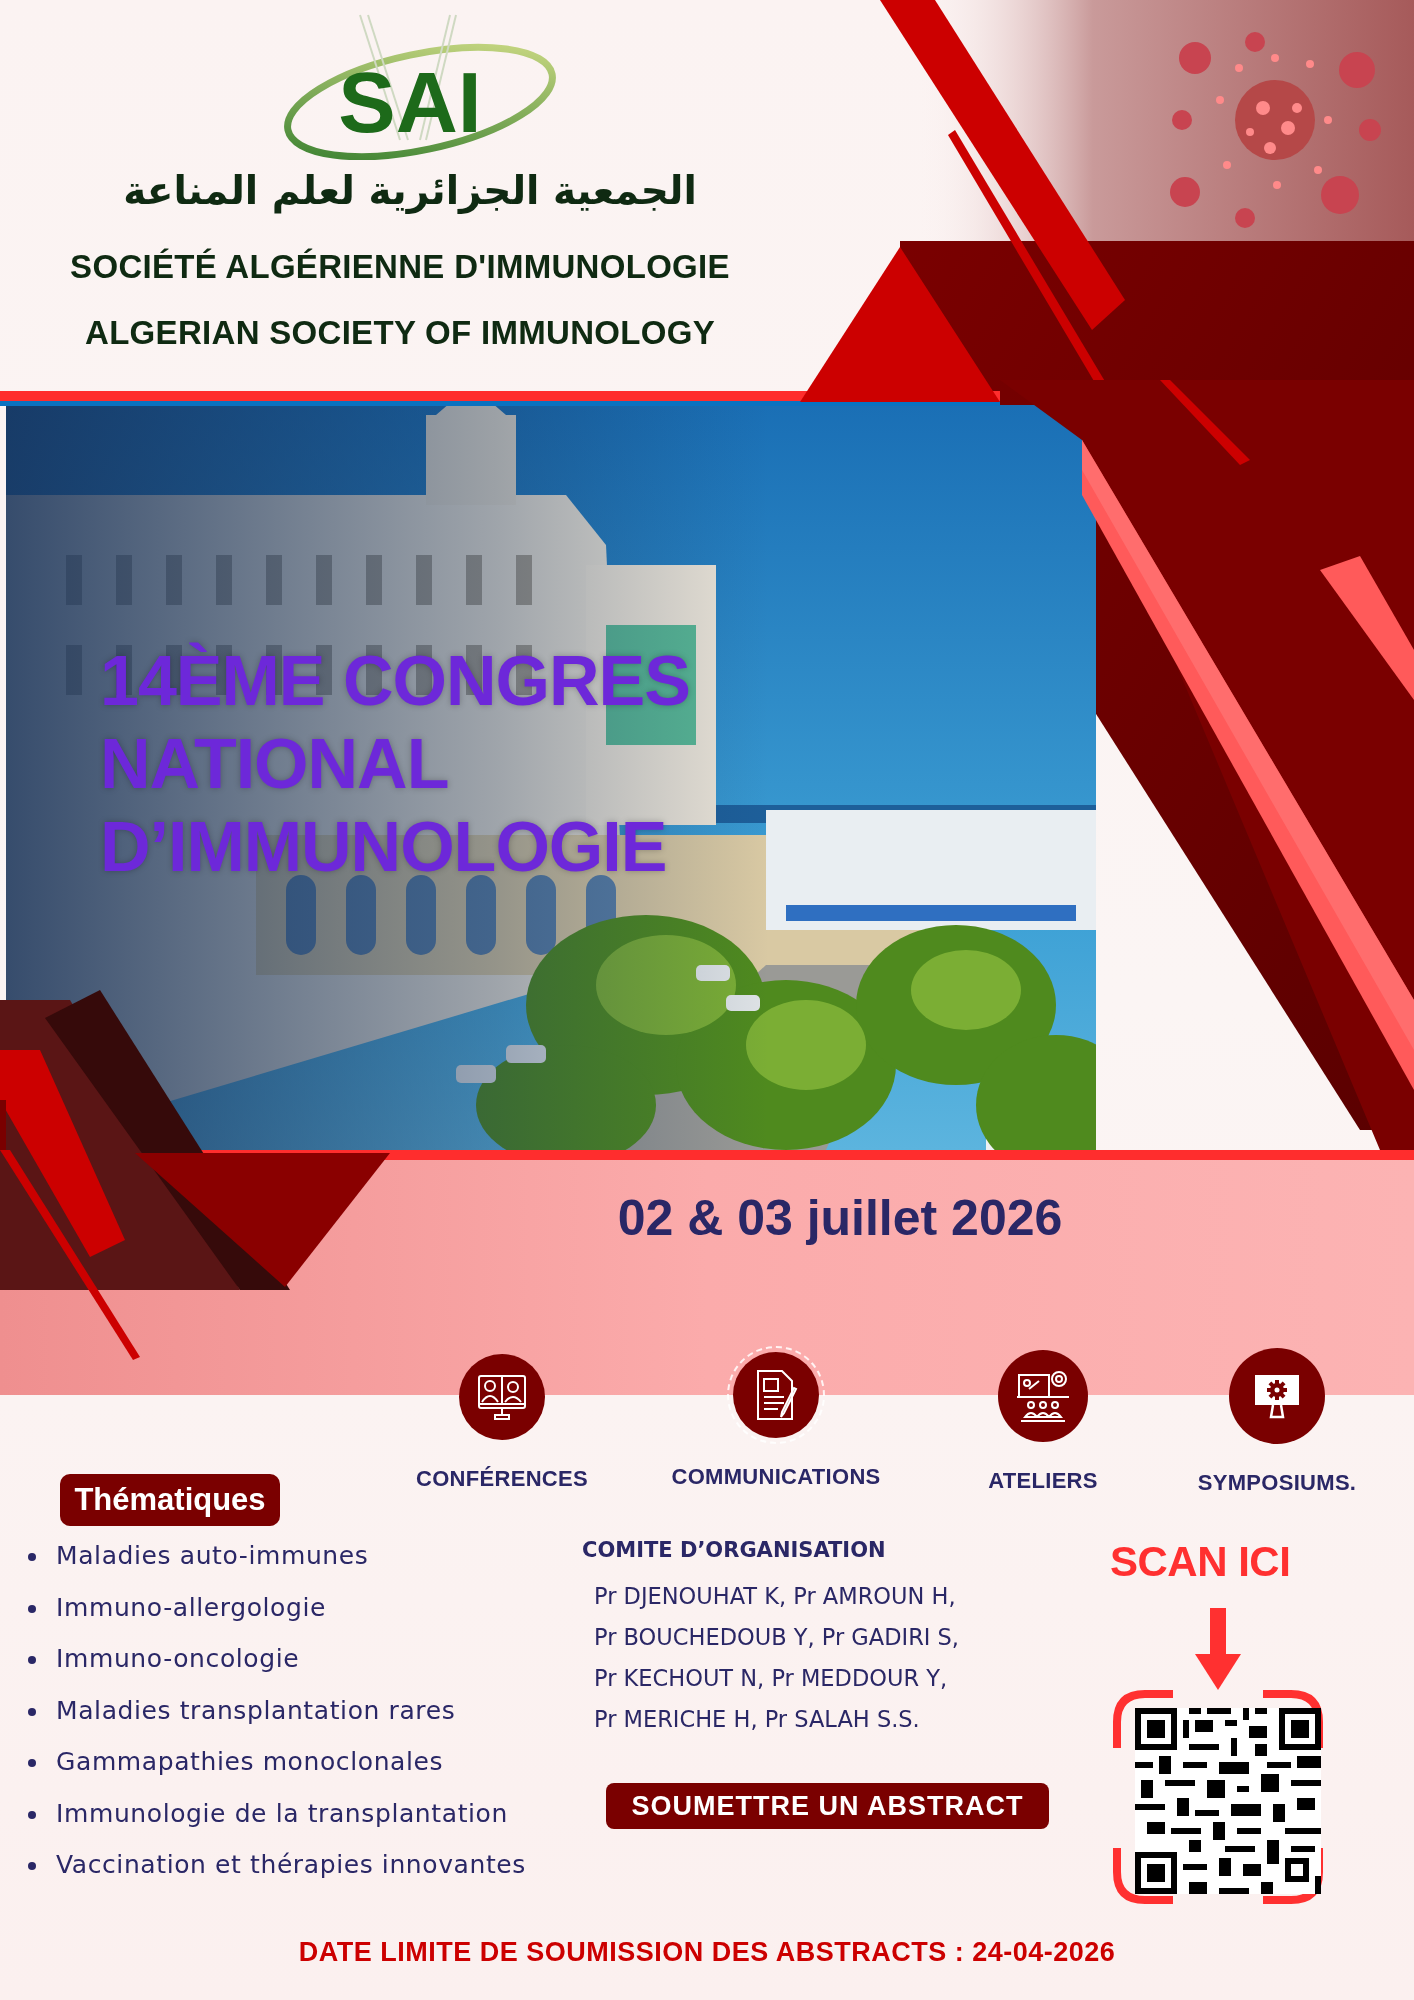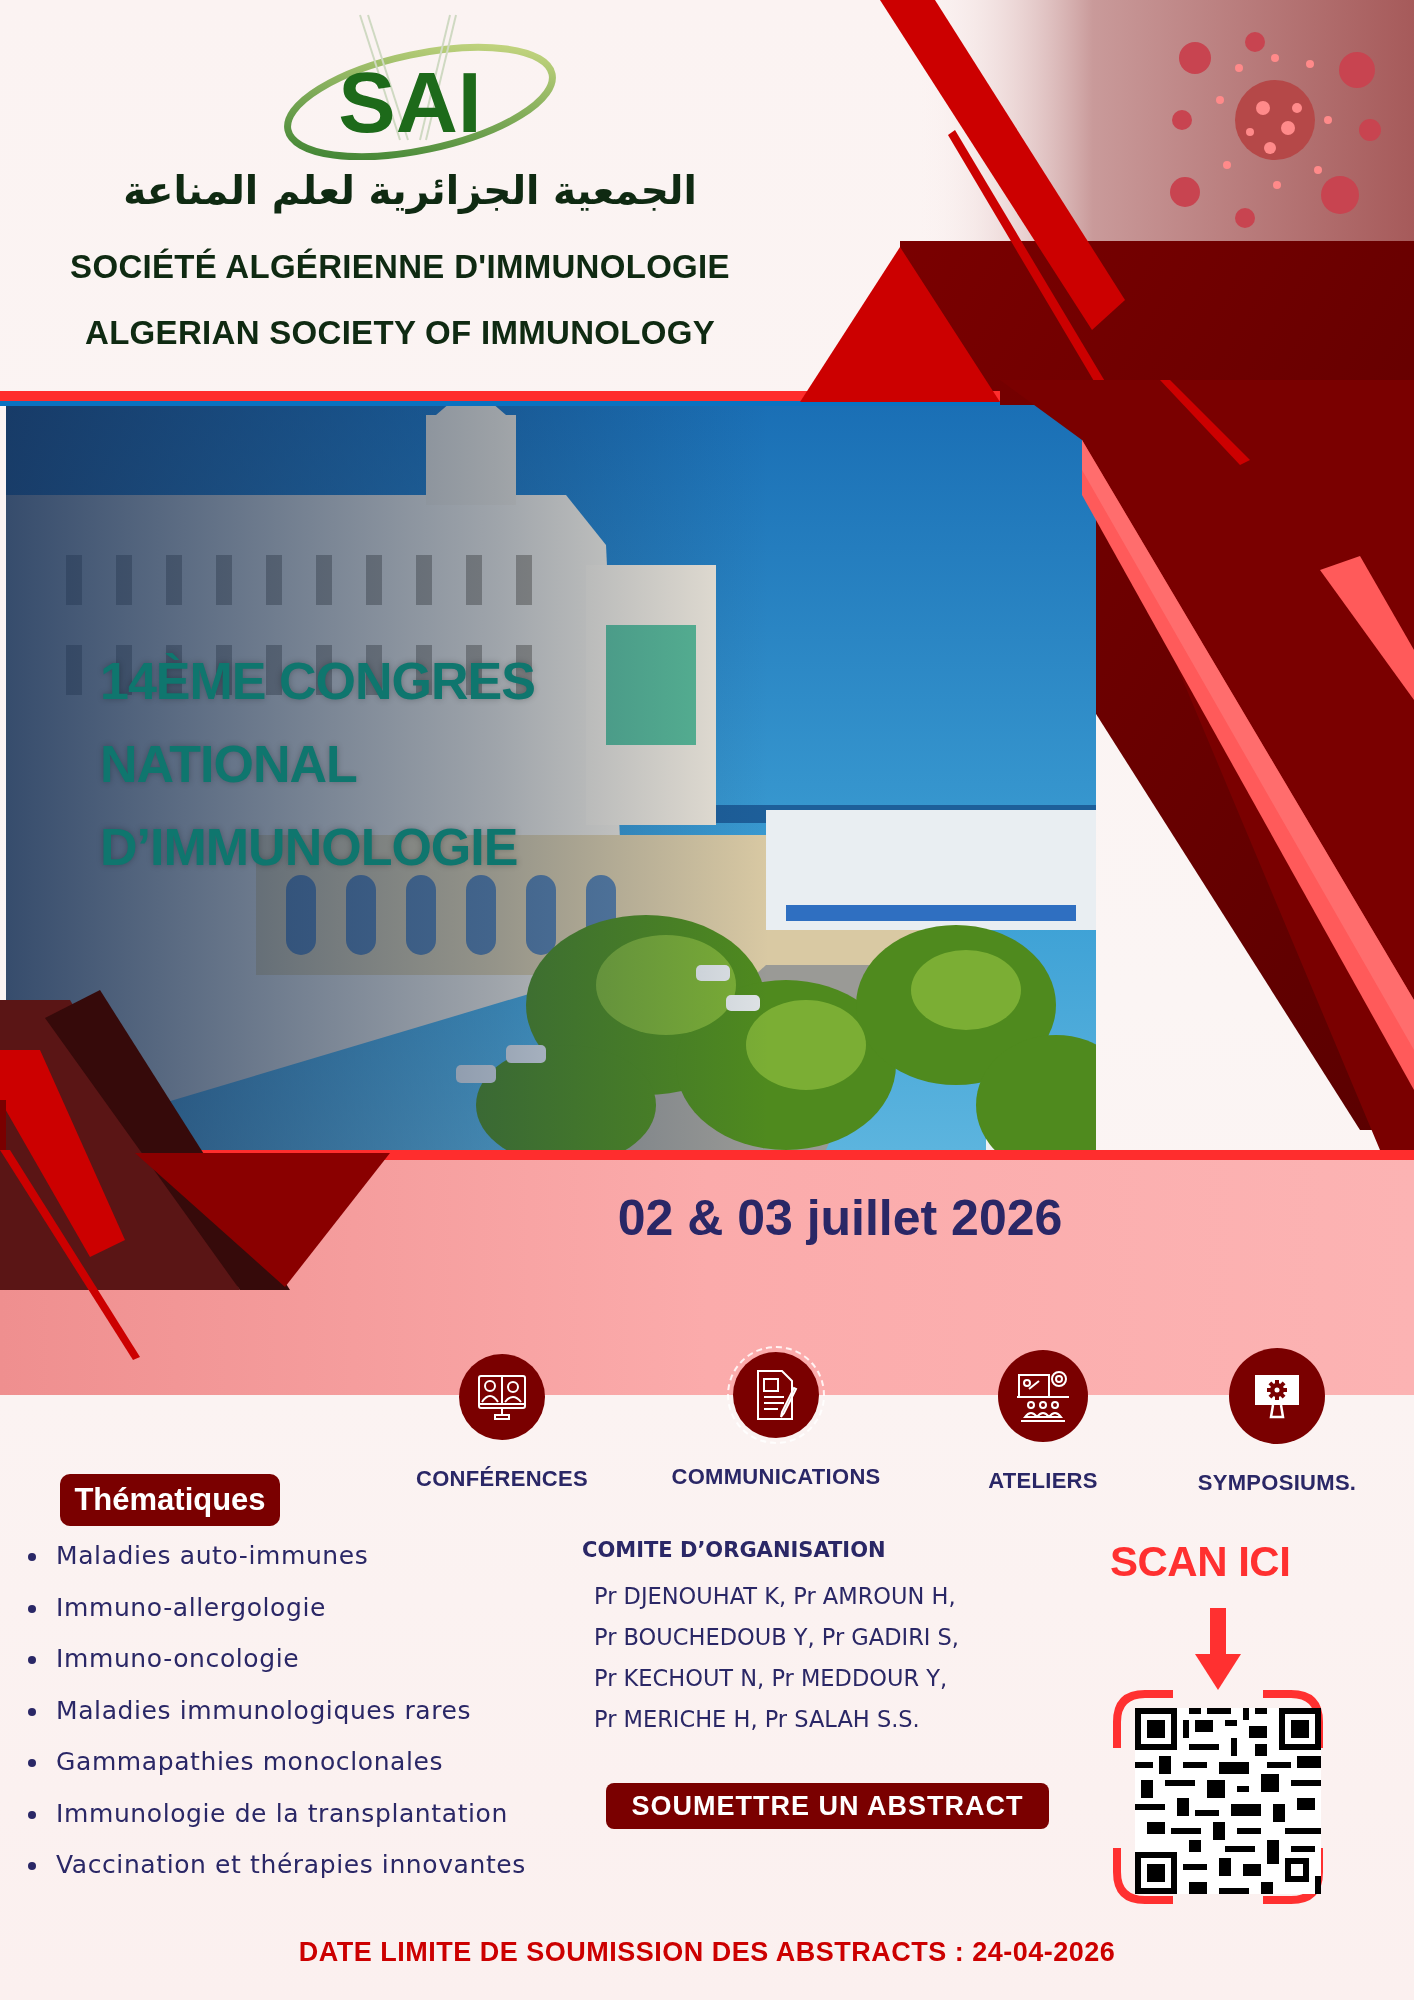--- a/index.html
+++ b/index.html
@@ -25,22 +25,22 @@
   }
   .org-fr { top: 248px; }
   .org-en { top: 314px; }
 
   
   .photo {
     left: 6px; top: 405px; width: 1090px; height: 745px; overflow: hidden;
     clip-path: polygon(0 0, 100% 0, 100% 100%, 0 100%);
   }
   .hero-title {
-    left: 100px; top: 640px; color: #0f766e; font-weight: bold;
-    font-size: 52px; line-height: 83px; letter-spacing: -1px;
+    left: 100px; top: 640px; color: #6d28d9; font-weight: bold;
+    font-size: 70px; line-height: 83px; letter-spacing: -1px;
     text-shadow: 0 0 6px rgba(0,0,0,0.25);
   }
   .hero-title div { white-space: nowrap; }
 
   
   .dates {
     left: 560px; width: 560px; top: 1183px; text-align: center;
     color: #2a2766; font-weight: bold; font-size: 50px; line-height: 70px;
   }
 
@@ -371,21 +371,21 @@
     </svg>
   </div>
   <div class="label">SYMPOSIUMS.</div>
 </div>
 
 <div class="abs theme-badge">Thématiques</div>
 <ul class="abs theme-list">
   <li>Maladies auto-immunes</li>
   <li>Immuno-allergologie</li>
   <li>Immuno-oncologie</li>
-  <li>Maladies immunologiques rares</li>
+  <li>Maladies transplantation rares</li>
   <li>Gammapathies monoclonales</li>
   <li>Immunologie de la transplantation</li>
   <li>Vaccination et thérapies innovantes</li>
 </ul>
 
 <div class="abs comite-title">COMITE D’ORGANISATION</div>
 <div class="abs comite-list">
   <div>Pr DJENOUHAT K, Pr AMROUN H,</div>
   <div>Pr BOUCHEDOUB Y, Pr GADIRI S,</div>
   <div>Pr KECHOUT N, Pr MEDDOUR Y,</div>

